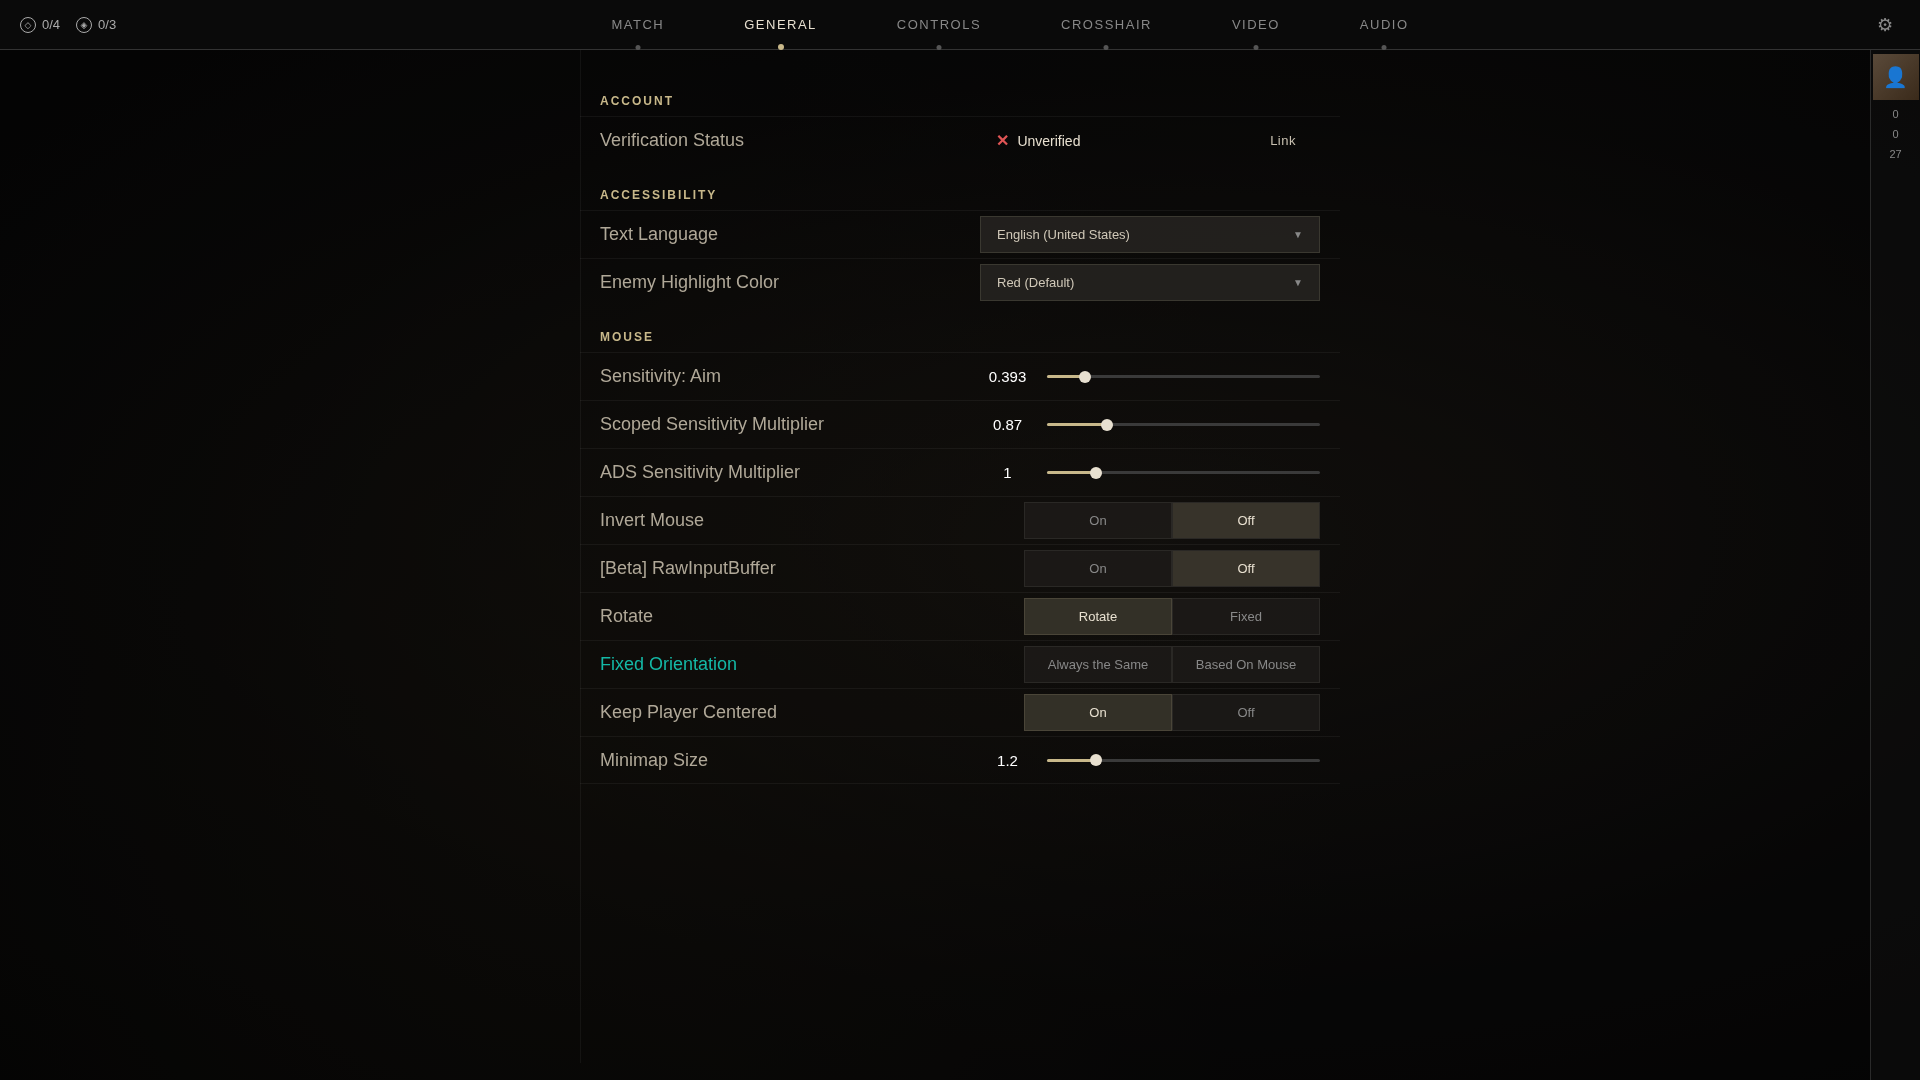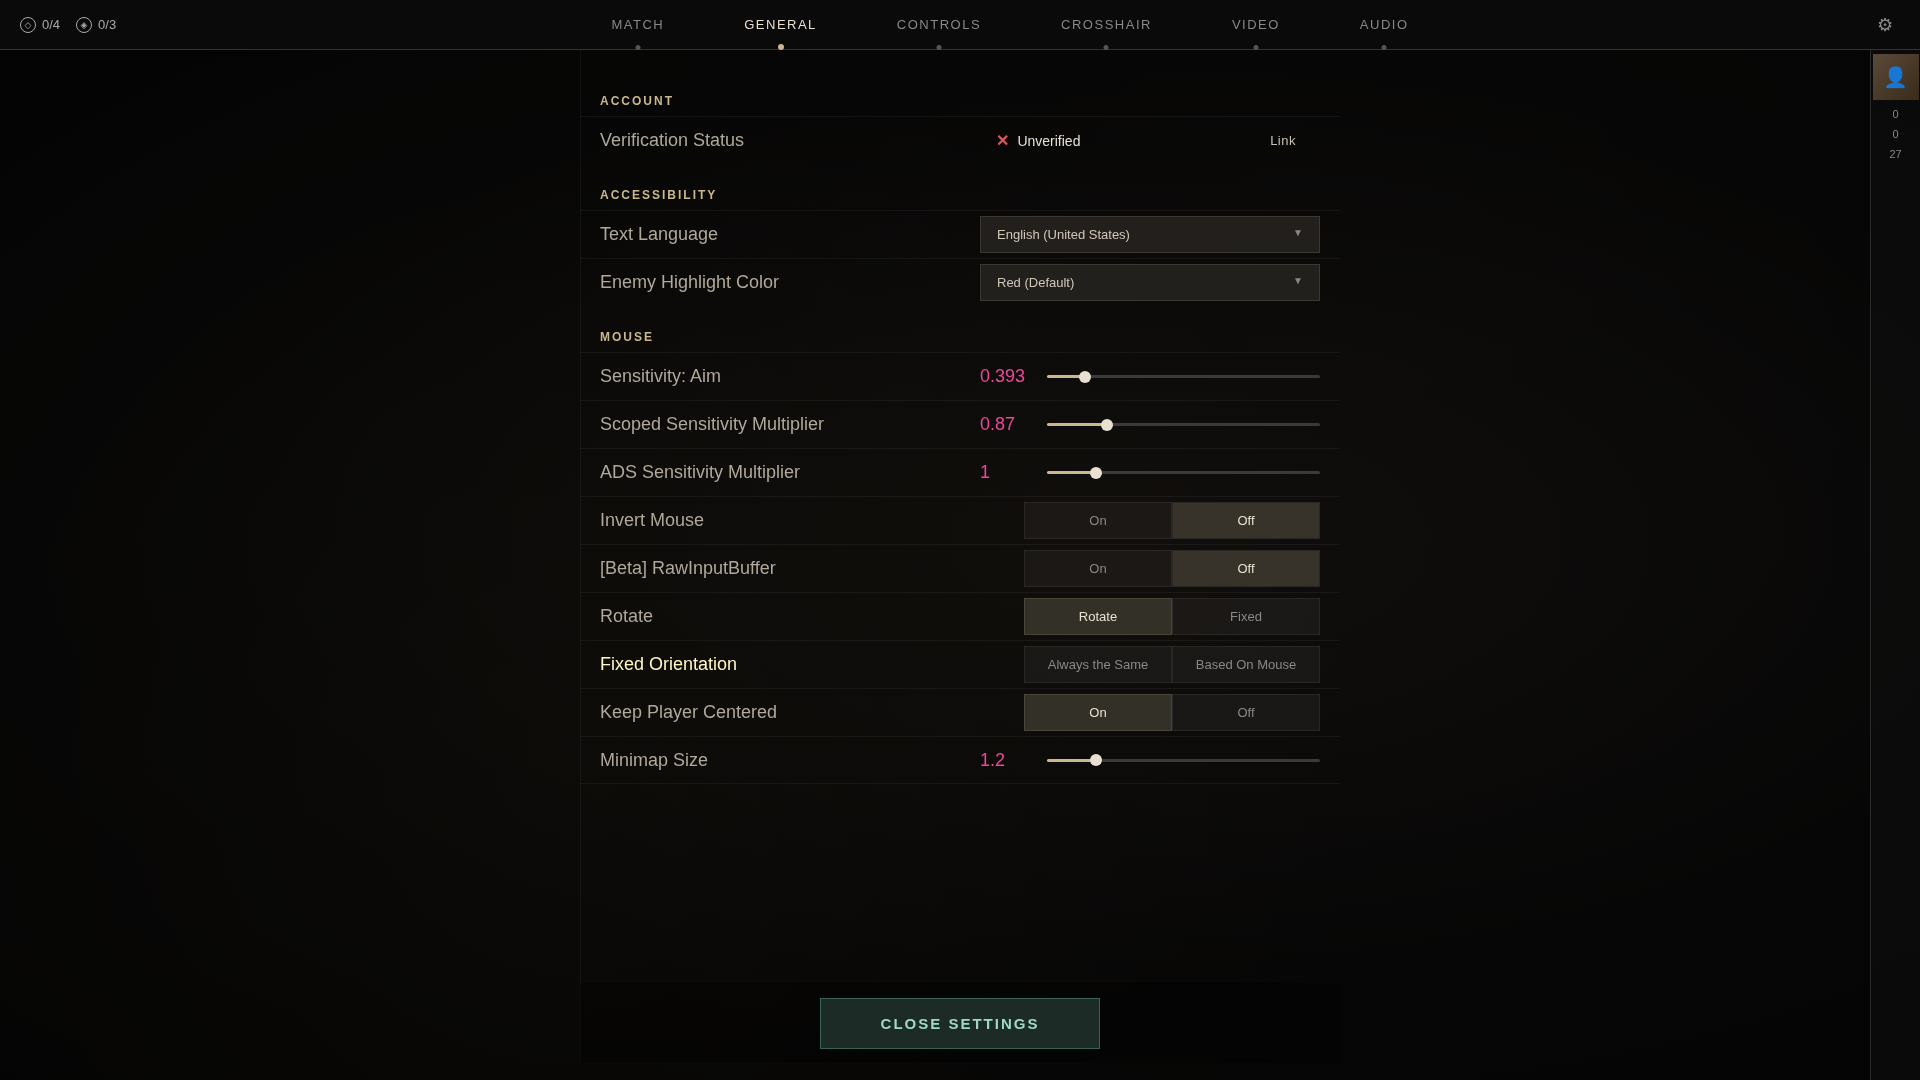--- a/index.html
+++ b/index.html
@@ -244,21 +244,21 @@
       border-bottom: 1px solid rgba(255,255,255,0.05);
     }
 
     .setting-label {
       flex: 1;
       font-size: 18px;
       color: #b0a898;
     }
 
     .setting-label.dimmed {
-      color: #fef9c3;
+      color: #14b8a6;
     }
 
     
     .verification-control {
       width: 340px;
       display: flex;
       align-items: center;
     }
 
     .verification-status {
@@ -294,42 +294,43 @@
     }
 
     .dropdown-btn {
       width: 100%;
       padding: 10px 16px;
       background: rgba(40,38,35,0.8);
       border: 1px solid #3a3830;
       color: #d0c8b8;
       font-size: 13px;
       display: flex;
+      align-items: center;
       justify-content: space-between;
       cursor: pointer;
     }
 
     .dropdown-arrow {
       font-size: 10px;
       color: #888;
     }
 
     
     .slider-control {
       width: 340px;
       display: flex;
       align-items: center;
       gap: 12px;
     }
 
     .slider-value {
       width: 55px;
-      text-align: left;
-      font-size: 18px;
-      color: #ec4899;
+      text-align: center;
+      font-size: 15px;
+      color: #ffffff;
       flex-shrink: 0;
     }
 
     .slider-track {
       flex: 1;
       height: 3px;
       background: #3a3a3a;
       border-radius: 2px;
       position: relative;
     }
@@ -617,16 +618,13 @@
         <span class="slider-value">1.2</span>
         <div class="slider-track">
           <div class="slider-fill" style="width: 18%"></div>
           <div class="slider-thumb" style="left: calc(18% - 6px)"></div>
         </div>
       </div>
     </div>
 
   </div>
 
-  <div class="close-settings-bar">
-    <button class="close-settings-btn">CLOSE SETTINGS</button>
-  </div>
 </div>
 
 </body></html>

